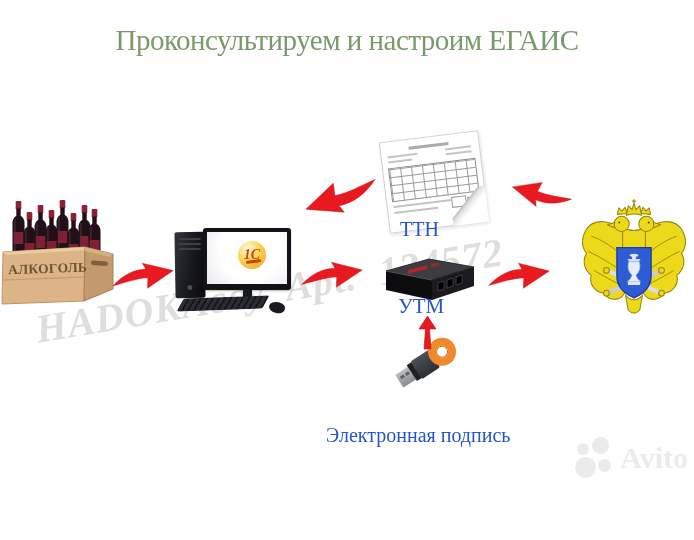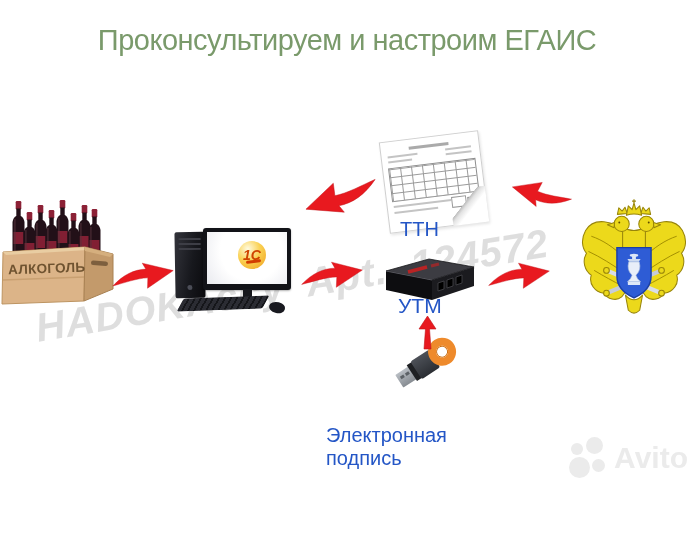--- a/index.html
+++ b/index.html
@@ -1,17 +1,17 @@
 <!DOCTYPE html>
 <html><head>
 <meta charset="utf-8">
 <style>
   html,body{margin:0;padding:0;background:#fff;}
   .stage{position:relative;width:694px;height:488px;background:#ffffff;overflow:hidden;
-         font-family:Liberation Sans, sans-serif;}
+         font-family:Liberation Serif, serif;}
 
   .title{position:absolute;top:24px;left:0;width:694px;text-align:center;
          font-size:29px;font-weight:normal;color:#7a9a6b;letter-spacing:-0.5px;}
 
   
   .wm-seller{position:absolute;left:36px;top:306px;width:640px;
              transform:rotate(-9.5deg);transform-origin:0 50%;
              font-size:40px;font-style:italic;font-weight:bold;color:#d9d9d9;
              letter-spacing:1px;word-spacing:12px;white-space:nowrap;opacity:.85;}
   .avito{position:absolute;right:6px;bottom:8px;display:flex;align-items:center;gap:5px;color:#ebebeb;}

